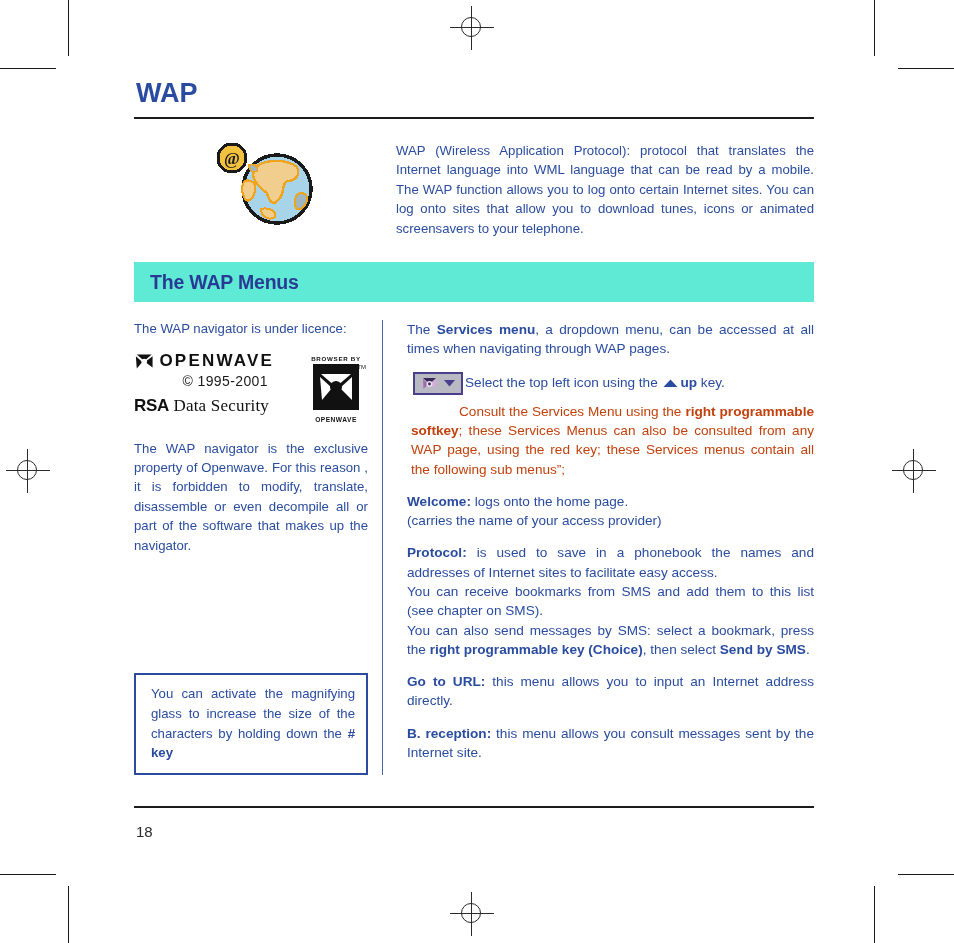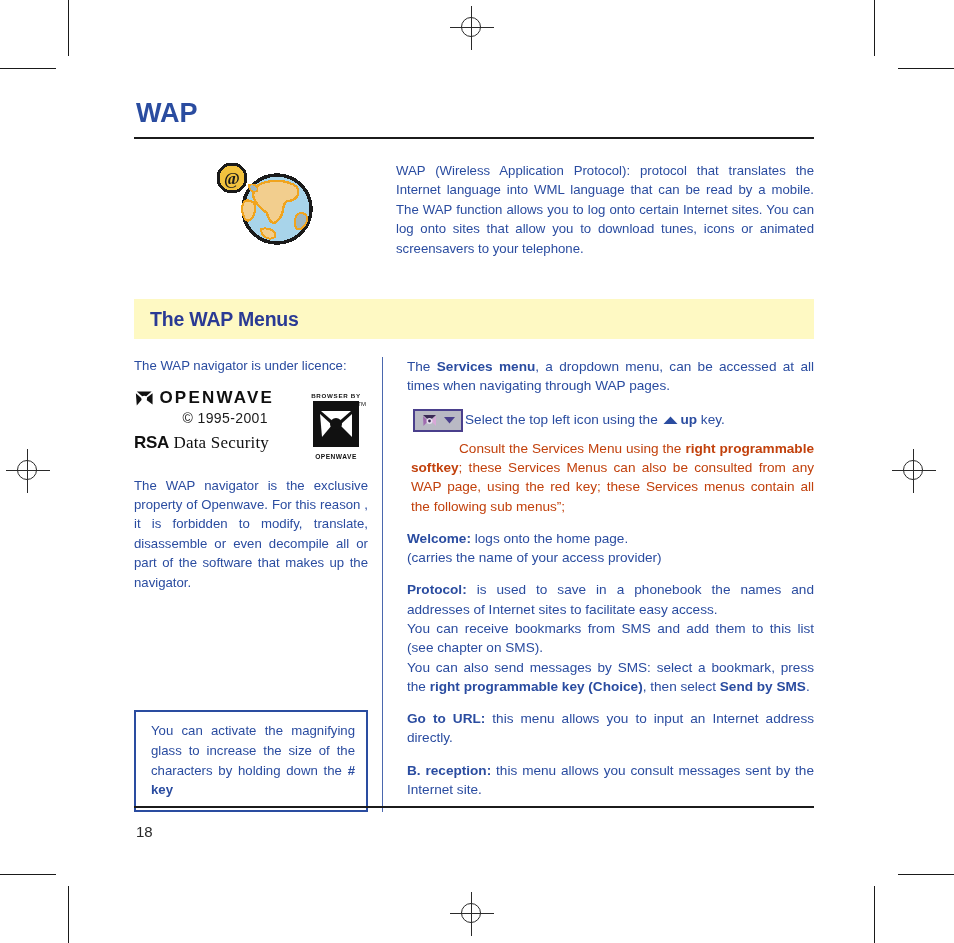--- a/index.html
+++ b/index.html
@@ -33,21 +33,21 @@
   }
   .regmark .vl {
     position: absolute; left: 21px; top: 0; width: 1px; height: 44px;
     background: #2a2a2a;
   }
 
   
   .page {
     position: absolute;
     left: 134px;
-    top: 100px;
+    top: 80px;
     width: 680px;
   }
 
   .doc-title {
     font-size: 27px;
     font-weight: bold;
     color: #2a4ca0;
     letter-spacing: 0px;
     line-height: 1;
     margin: 0 0 10px 2px;
@@ -79,24 +79,24 @@
     text-align: justify;
     text-justify: inter-word;
     padding-top: 4px;
   }
 
   
   .globe-icon { position: relative; width: 100px; height: 86px; }
 
   
   .section-band {
-    margin-top: 41px;
+    margin-top: 24px;
     width: 680px;
     height: 40px;
-    background: #fef9c3;
+    background: #5eead4;
     display: flex;
     align-items: center;
   }
   .section-band .title {
     font-size: 19.5px;
     font-weight: bold;
     color: #2a3a94;
     padding-left: 16px;
     letter-spacing: -0.2px;
   }

